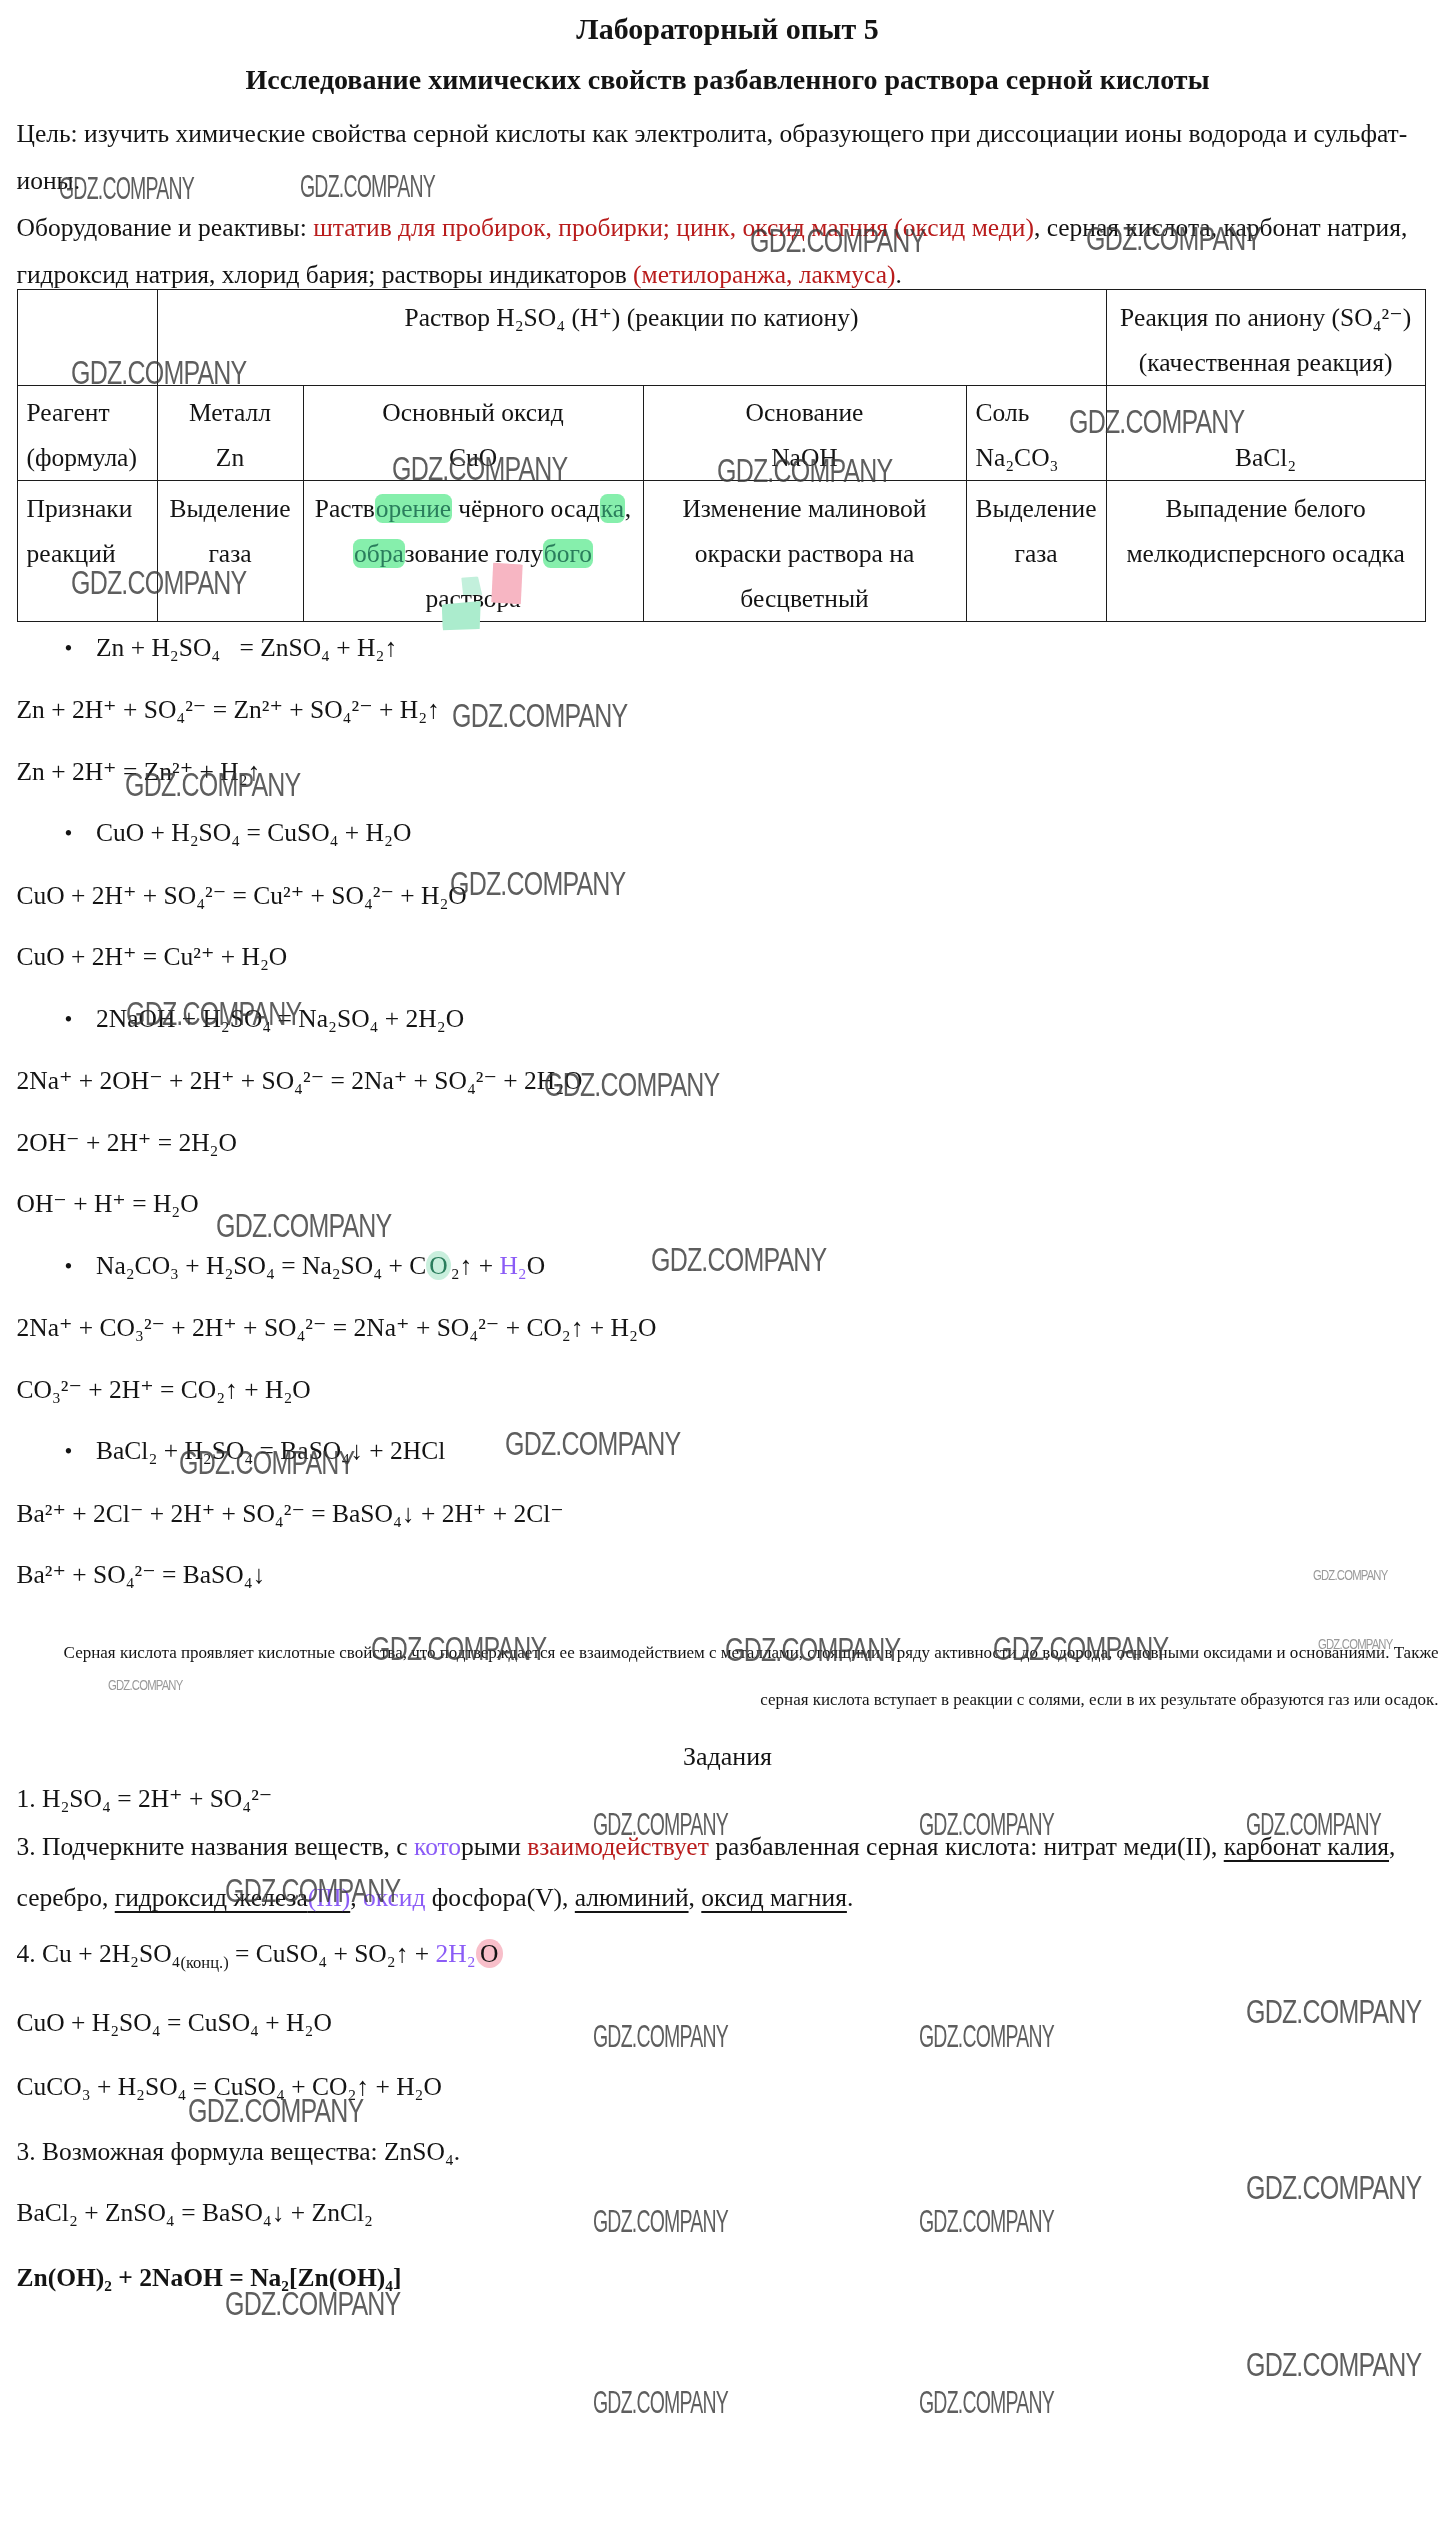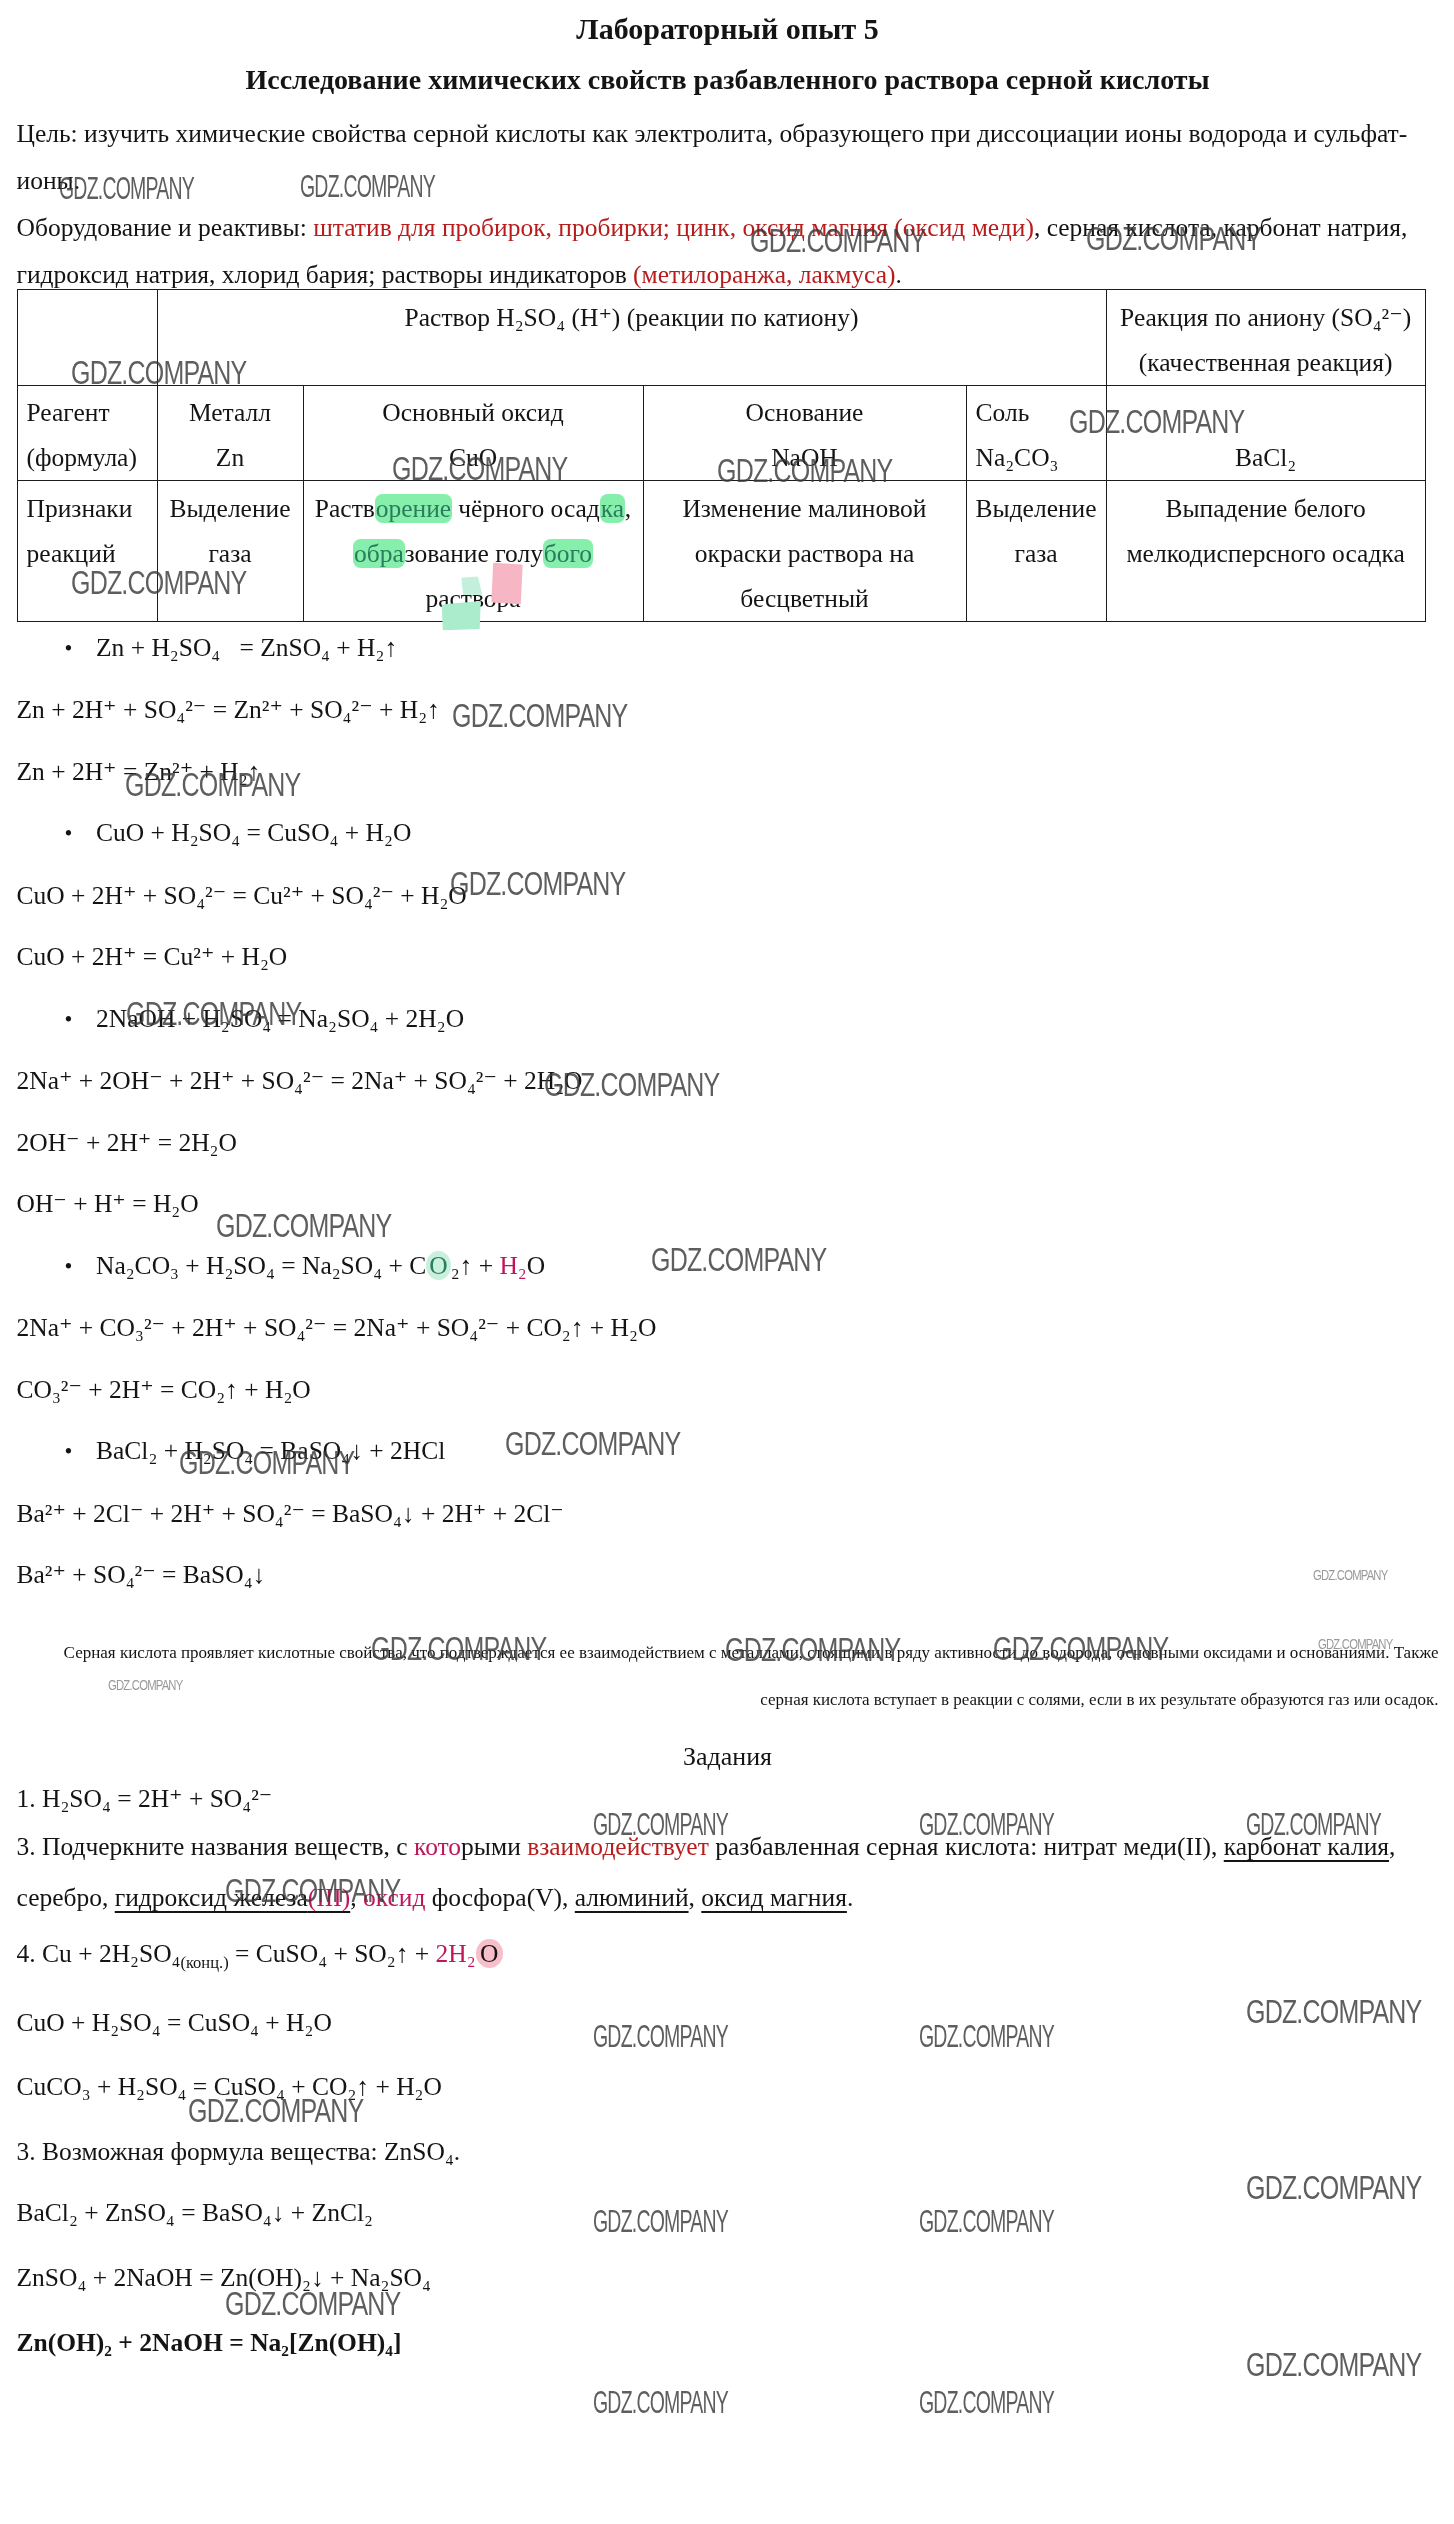--- a/index.html
+++ b/index.html
@@ -12,21 +12,21 @@
     font-family:"Liberation Serif","DejaVu Serif",serif;
     color:#141414;
     overflow:hidden;
   }
   .title{font-size:30px;font-weight:bold;text-align:center;margin:0;line-height:35px;}
   .subtitle{font-size:28px;font-weight:bold;text-align:center;margin:16.5px 0 0 0;line-height:36px;}
   .para{font-size:25.5px;line-height:47px;margin:0;}
   .goal{margin-top:12px;}
   .equip{margin-top:0;}
   .dim{color:#b91c1c;}
-  .g{color:#be185d;}
+  .g{color:#8b5cf6;}
   .hl{color:#2a7d5c;background:#86efac;border-radius:7.5px;padding:0 0.8px;}
   .gc{color:#2a7d5c;background:#c9efdd;border-radius:50%;padding:0 3px;}
   .pc{background:#f8bfca;border-radius:50%;padding:0 4.5px;}
   .fsub{font-size:16.5px;vertical-align:-6px;letter-spacing:0;}
   u{text-decoration-thickness:1.5px;text-underline-offset:5.3px;}
 
   table.lab{border-collapse:collapse;table-layout:fixed;margin-top:-9px;}
   .lab td{border:1.5px solid #1c1c1c;vertical-align:top;font-size:25.5px;padding:4.5px 9px 0 9px;}
   .lab .ln{line-height:45px;height:45px;white-space:nowrap;}
   .lab .wrap{line-height:45px;}
@@ -198,21 +198,20 @@
 
   <div class="tasks-title">Задания</div>
 
   <div class="task t1">1. H₂SO₄ = 2H⁺ + SO₄²⁻</div>
   <div class="task t3">3. Подчеркните названия веществ, с <span class="g">кото</span>рыми <span class="dim">взаимодействует</span> разбавленная серная кислота: нитрат меди(II), <u>карбонат калия</u>, серебро, <u>гидроксид железа<span class="g">(III)</span></u>, <span class="g">оксид</span> фосфора(V), <u>алюминий</u>, <u>оксид магния</u>.</div>
   <div class="task t4">4. Cu + 2H₂SO₄<span class="fsub">(конц.)</span> = CuSO₄ + SO₂↑ + <span class="g">2H₂</span><span class="pc">O</span></div>
   <div class="task t5">CuO + H₂SO₄ = CuSO₄ + H₂O</div>
   <div class="task t6">CuCO₃ + H₂SO₄ = CuSO₄ + CO₂↑ + H₂O</div>
   <div class="task t7">3. Возможная формула вещества: ZnSO₄.</div>
   <div class="task t8">BaCl₂ + ZnSO₄ = BaSO₄↓ + ZnCl₂</div>
-  <div class="task t9">ZnSO₄ + 2NaOH = Zn(OH)₂↓ + Na₂SO₄</div>
   <div class="task t10">Zn(OH)₂ + 2NaOH = Na₂[Zn(OH)₄]</div>
 
   <div id="wm-layer">
       <span class="wm n" style="left: 59px; top: 170px;">GDZ.COMPANY</span>
       <span class="wm n" style="left: 300px; top: 168px;">GDZ.COMPANY</span>
       <span class="wm w" style="left: 750px; top: 221px;">GDZ.COMPANY</span>
       <span class="wm w" style="left: 1086px; top: 219px;">GDZ.COMPANY</span>
       <span class="wm w" style="left: 71px; top: 353px;">GDZ.COMPANY</span>
       <span class="wm w" style="left: 1069px; top: 402px;">GDZ.COMPANY</span>
       <span class="wm w" style="left: 392px; top: 449px;">GDZ.COMPANY</span>

